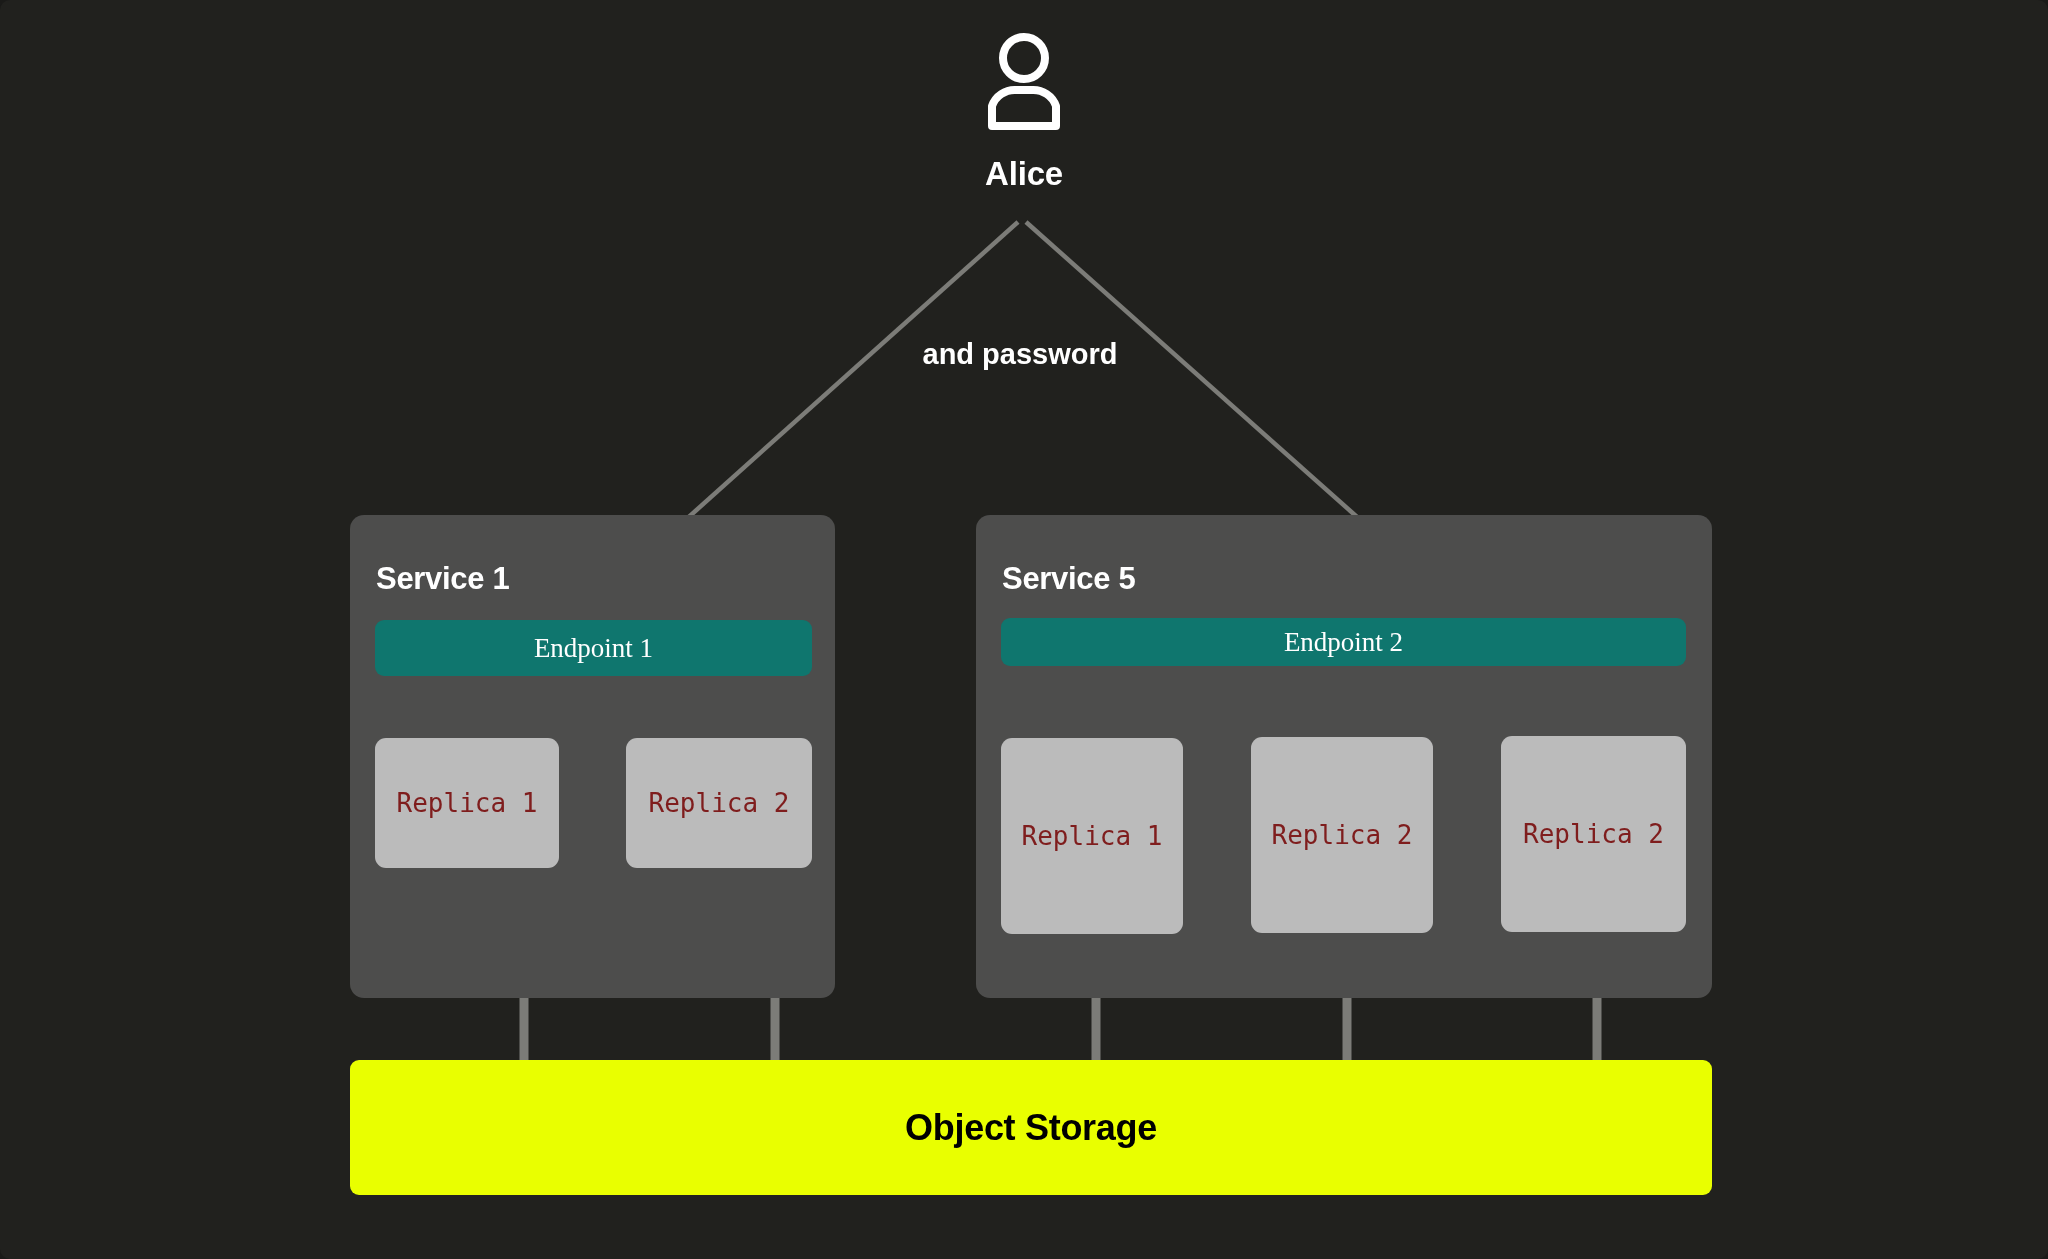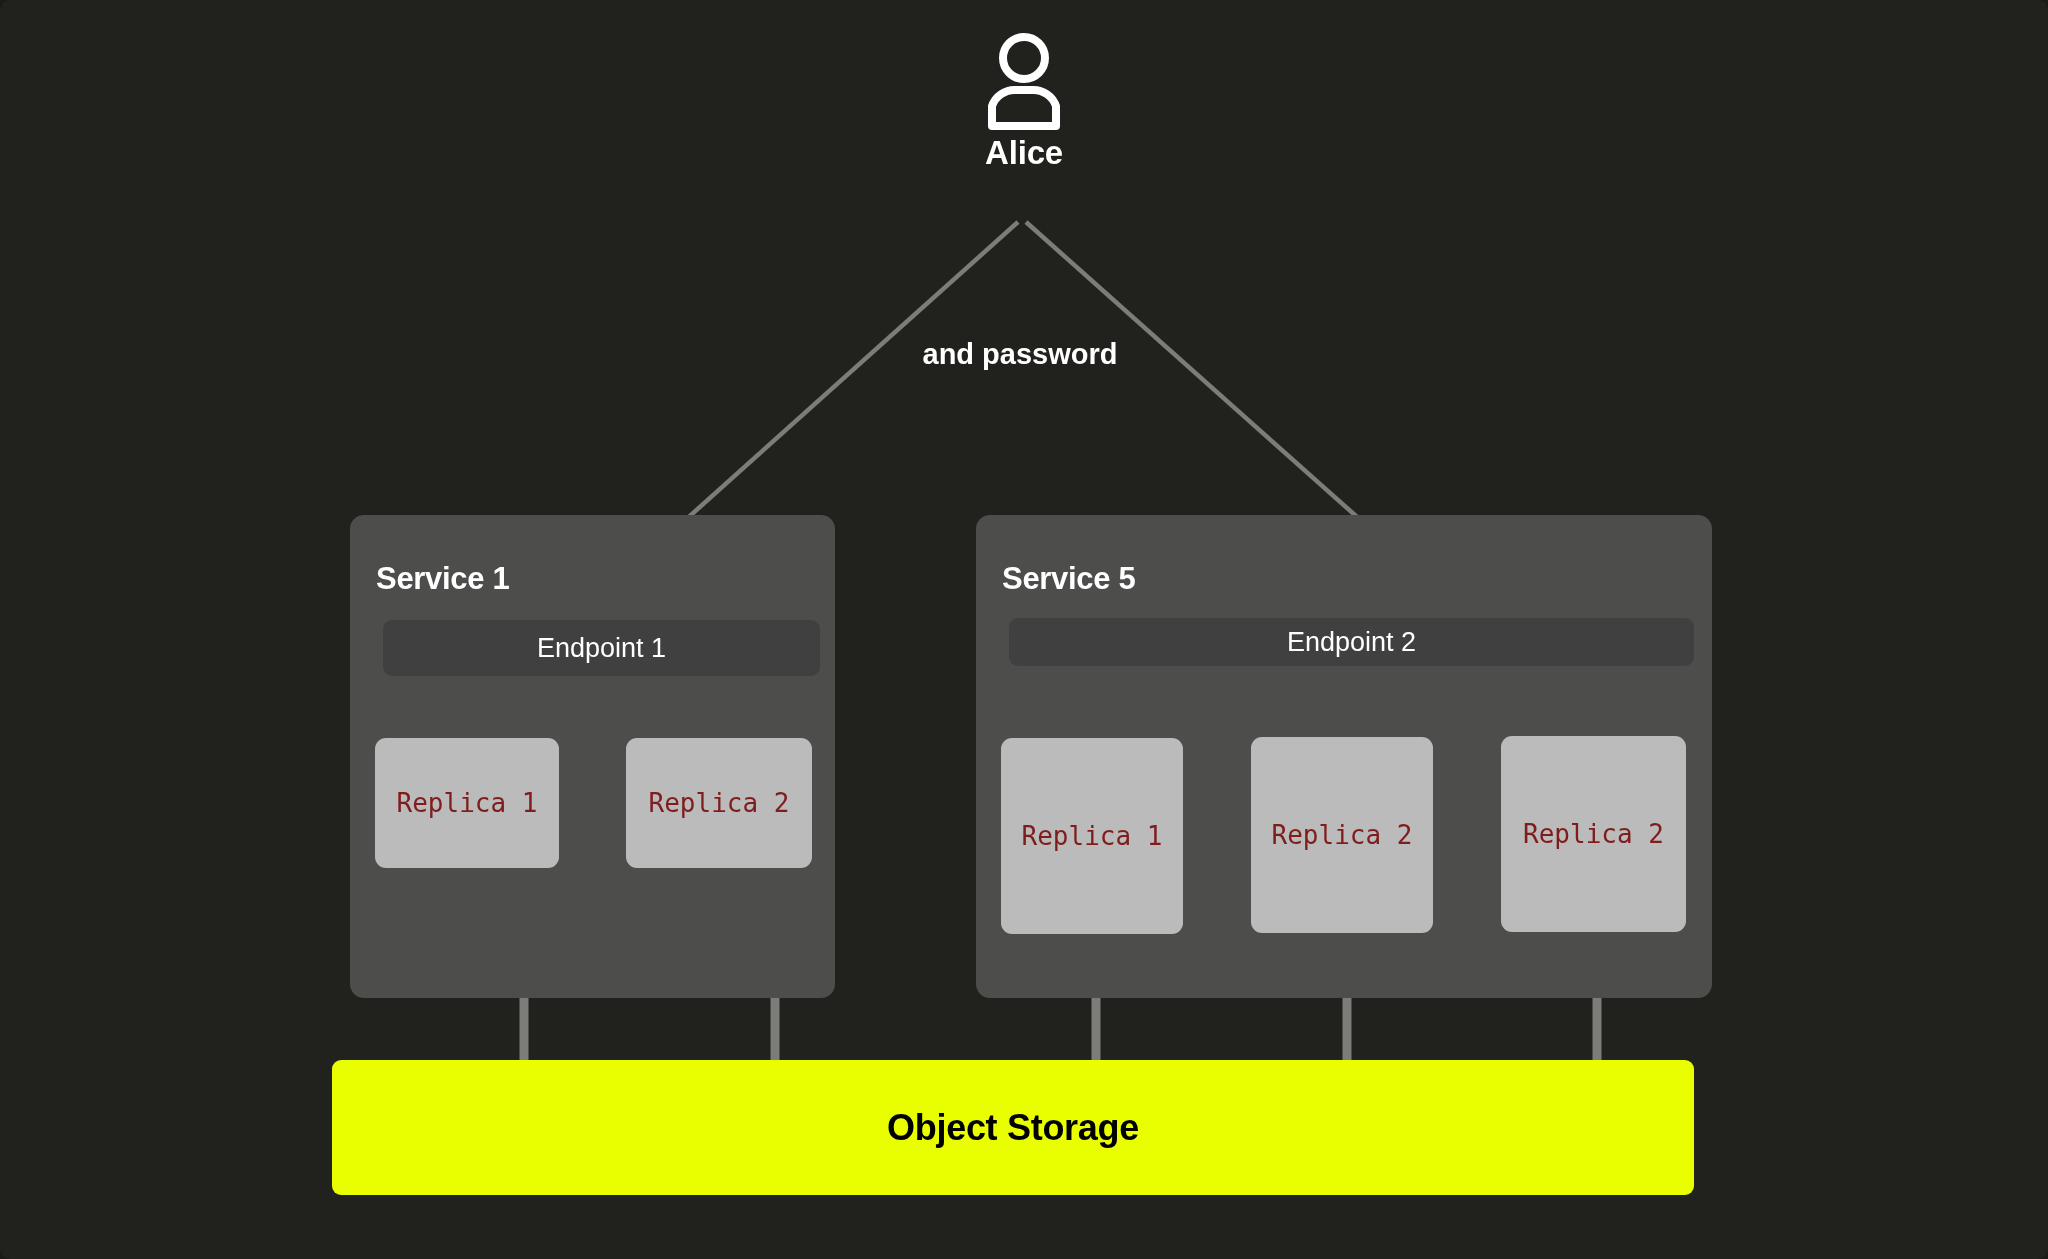--- a/index.html
+++ b/index.html
@@ -34,21 +34,21 @@
     top: 30px;
     width: 2048px;
     text-align: center;
     z-index: 4;
   }
   .actor-icon {
     display: block;
     margin: 0 auto;
   }
   .actor-label {
-    margin-top: 4px;
+    margin-top: 25px;
     color: #ffffff;
     font-size: 33px;
     font-weight: bold;
     letter-spacing: -0.2px;
   }
 
   
   .annotation {
     position: absolute;
     left: 764px;
@@ -78,30 +78,29 @@
     top: 22px;
     color: #ffffff;
     font-size: 31px;
     font-weight: bold;
     letter-spacing: -0.3px;
     margin-top: 24px;
   }
 
   .endpoint {
     position: absolute;
-    background: #404040;
+    background: #0f766e;
     border-radius: 9px;
     color: #ffffff;
-    font-family: Liberation Sans, sans-serif;
+    font-family: Liberation Serif, serif;
     font-size: 27px;
     display: flex;
     align-items: center;
     justify-content: center;
     z-index: 3;
-    margin-left: 8px;
   }
   #endpoint-1 { left: 375px; top: 620px; width: 437px; height: 56px; }
   #endpoint-2 { left: 1001px; top: 618px; width: 685px; height: 48px; }
 
   .replica {
     position: absolute;
     background: #bbbbbb;
     border-radius: 11px;
     color: #7f1d1d;
     font-family: "DejaVu Sans Mono", monospace;
@@ -113,21 +112,21 @@
   }
   #s1-replica-1 { left: 375px; top: 738px; width: 184px; height: 130px; }
   #s1-replica-2 { left: 626px; top: 738px; width: 186px; height: 130px; }
   #s2-replica-1 { left: 1001px; top: 738px; width: 182px; height: 196px; }
   #s2-replica-2 { left: 1251px; top: 737px; width: 182px; height: 196px; }
   #s2-replica-3 { left: 1501px; top: 736px; width: 185px; height: 196px; }
 
   
   #object-storage {
     position: absolute;
-    left: 332px;
+    left: 350px;
     top: 1060px;
     width: 1362px;
     height: 135px;
     background: #e9ff00;
     border-radius: 9px;
     display: flex;
     align-items: center;
     justify-content: center;
     z-index: 3;
   }

